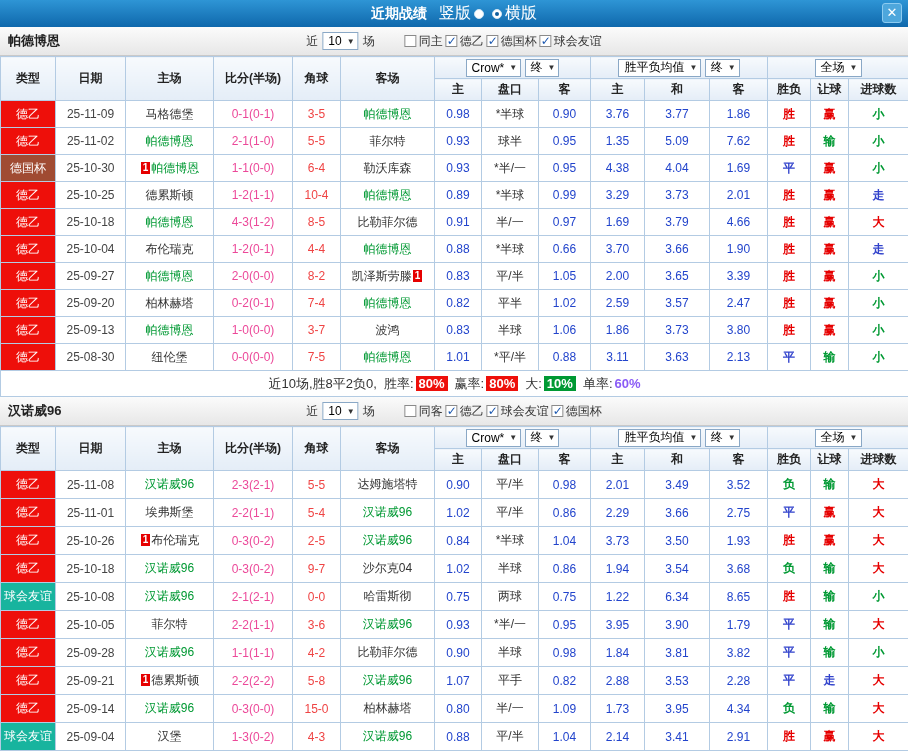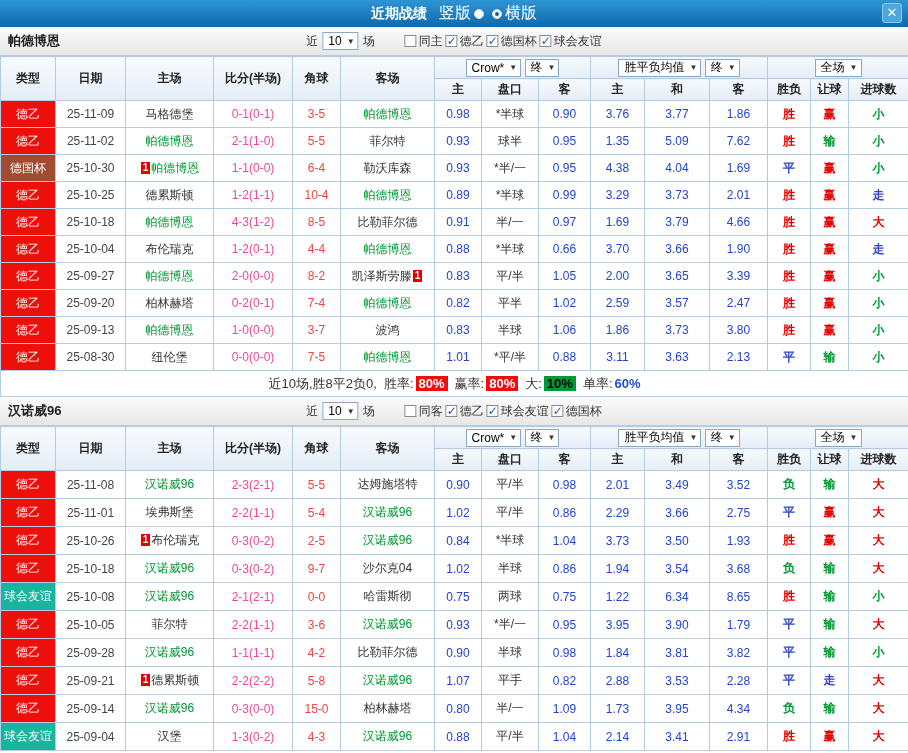--- a/index.html
+++ b/index.html
@@ -94,22 +94,22 @@
   }
   
   tfoot td { height:26px; background:#fff; }
   .sum-wrap {
     display:flex; align-items:center; justify-content:center; gap:7px;
     font-size:13px; color:#333;
   }
   .stat { display:inline-flex; align-items:center; gap:2px; }
   .pct { padding:0 3px; font-weight:bold; }
   .pct-red   { background:#ee0f0a; color:#fff; }
-  .pct-green { background:#009933; color:#000000; }
-  .pct-plain { color:#1d4ed8; padding:0;text-align:center; }
+  .pct-green { background:#009933; color:#ffffff; }
+  .pct-plain { color:#8b5cf6; padding:0;text-align:center; }
 </style>
 </head>
 <body>
 
 <div class="app">
 
   <div class="topbar">
     <span class="title">近期战绩</span>
     <span class="radio-label">竖版</span>
     <span class="radio"></span>

